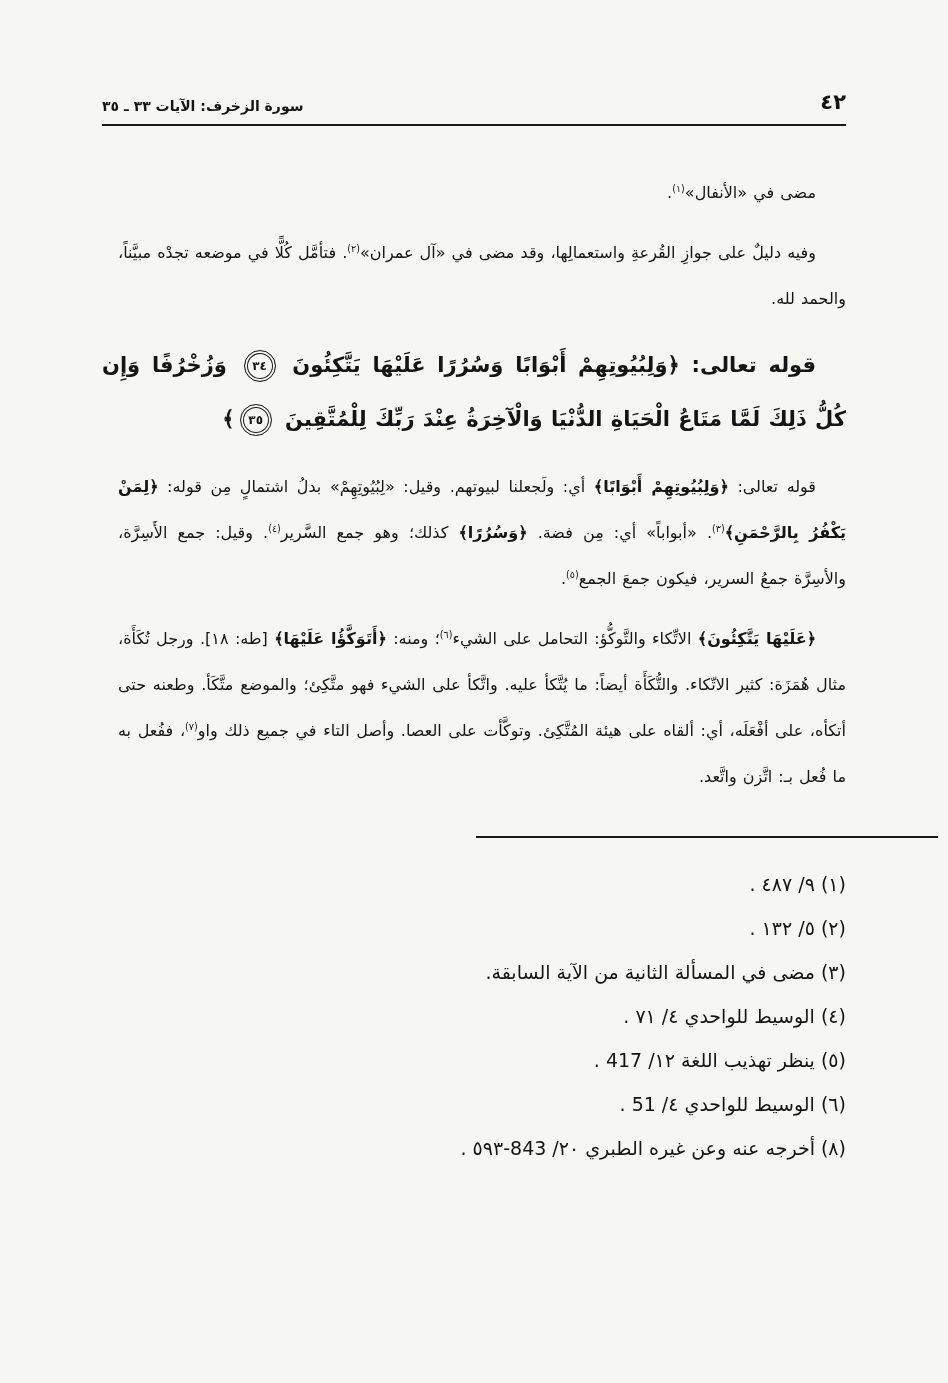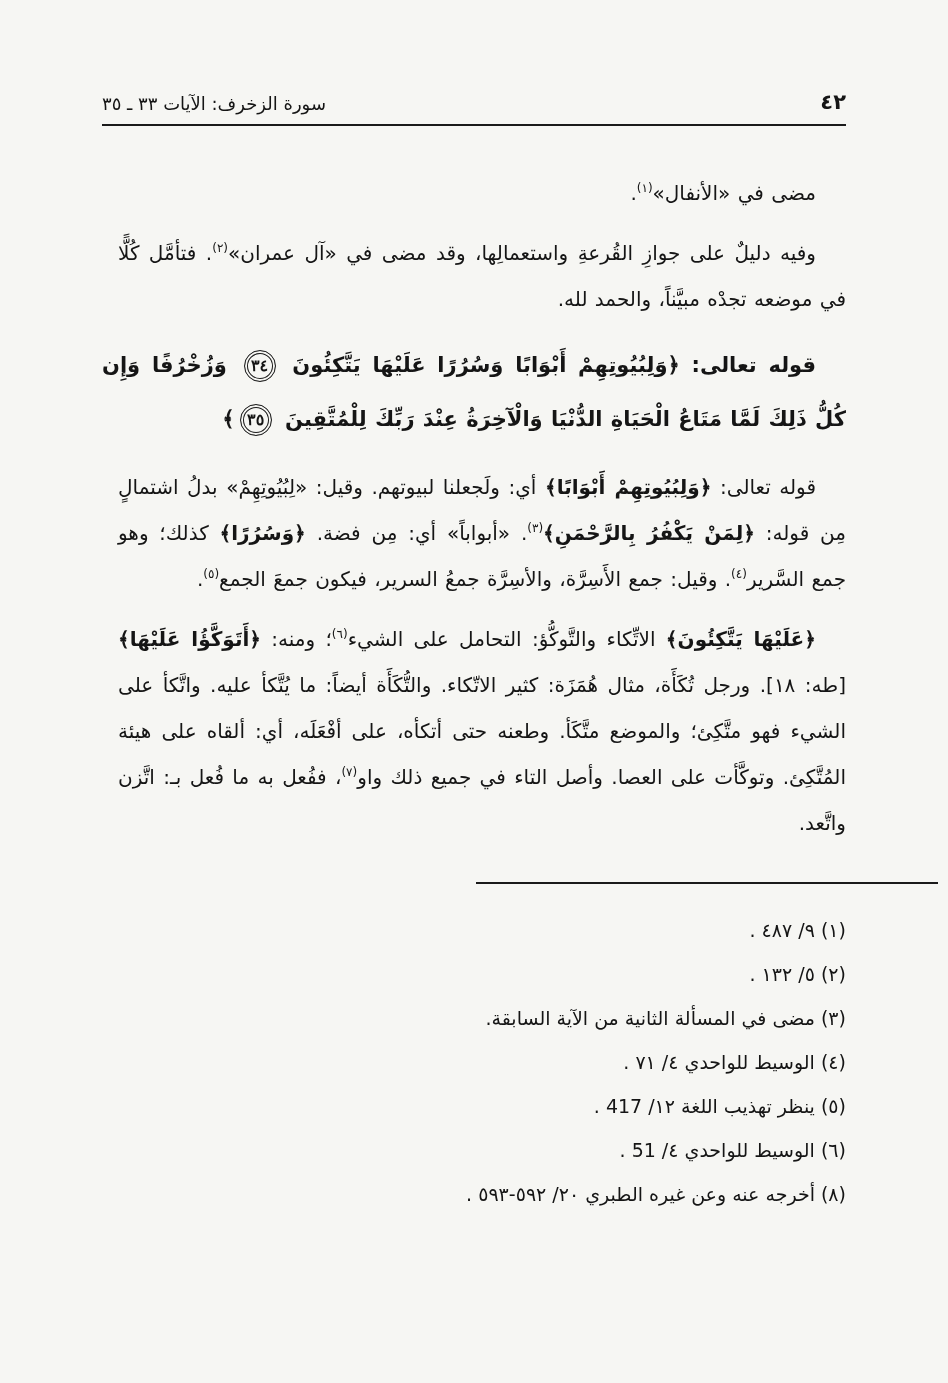--- a/index.html
+++ b/index.html
@@ -28,35 +28,35 @@
     direction: rtl;
   }
   .page-number {
     font-weight: bold;
     font-size: 21px;
     letter-spacing: 1px;
     margin-top: 26px;
   }
   .chapter-title {
     margin: 0;
-    font-size: 18px;
-    font-weight: normal;
+    font-size: 14px;
+    font-weight: bold;
   }
   .header-rule {
     border: 0;
     border-top: 2px solid #1a1a1a;
     margin: 10px 0 0 0;
   }
   
   .page-body {
     margin-top: 44px;
   }
   .para {
     margin: 0 0 14px 16px;
-    font-size: 20px;
+    font-size: 16px;
     line-height: 46px;
     text-align: justify;
     text-indent: 30px;
     word-spacing: 1px;
   }
   .verse-block {
     font-size: 21px;
     font-weight: bold;
     line-height: 54px;
     margin: 16px 0 18px 0;
@@ -73,27 +73,26 @@
   }
   .seg-m {
     display: inline-flex;
     align-items: center;
     justify-content: center;
     width: 30px;
     height: 30px;
     border: 1.5px solid #1a1a1a;
     border-radius: 50%;
     box-shadow: inset 0 0 0 2px #f6f6f3, inset 0 0 0 3px #1a1a1a;
-    font-size: 16px;
+    font-size: 12px;
     font-weight: bold;
     line-height: 1;
     vertical-align: middle;
     margin: 0 5px;
     text-indent: 0;
-    font-family: Liberation Serif, serif;
   }
   
   .footnote-rule {
     border: 0;
     border-top: 2px solid #1a1a1a;
     width: 462px;
     margin: 36px -92px 26px auto; 
   }
   .footnotes {
     font-size: 19px;
@@ -126,16 +125,16 @@
 
   <hr class="footnote-rule">
 
   <section class="footnotes">
     <p class="footnote">(١) ٩/ ٤٨٧ .</p>
     <p class="footnote">(٢) ٥/ ١٣٢ .</p>
     <p class="footnote">(٣) مضى في المسألة الثانية من الآية السابقة.</p>
     <p class="footnote">(٤) الوسيط للواحدي ٤/ ٧١ .</p>
     <p class="footnote">(٥) ينظر تهذيب اللغة ١٢/ 417 .</p>
     <p class="footnote">(٦) الوسيط للواحدي ٤/ 51 .</p>
-    <p class="footnote">(٨) أخرجه عنه وعن غيره الطبري ٢٠/ ٥٩٢-٥٩٣ .</p>
+    <p class="footnote">(٨) أخرجه عنه وعن غيره الطبري ٢٠/ 843-٥٩٣ .</p>
   </section>
 
 </div>
 
 </body></html>

